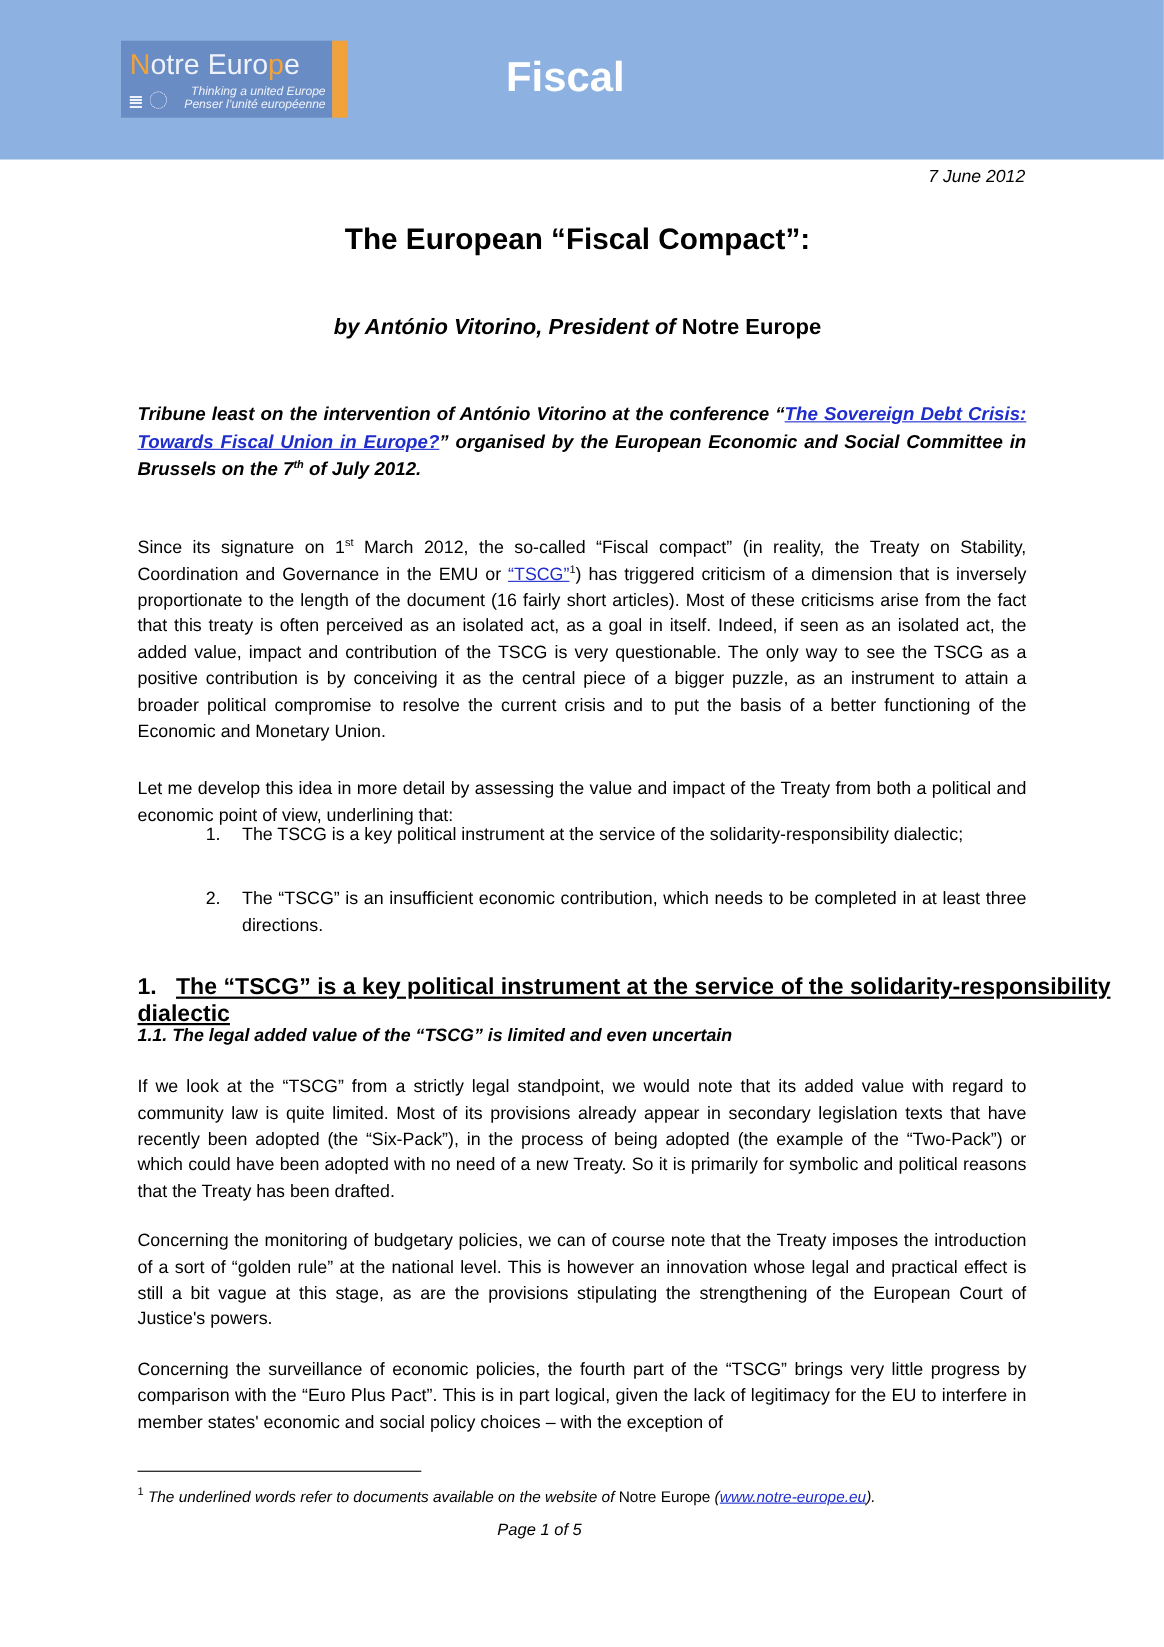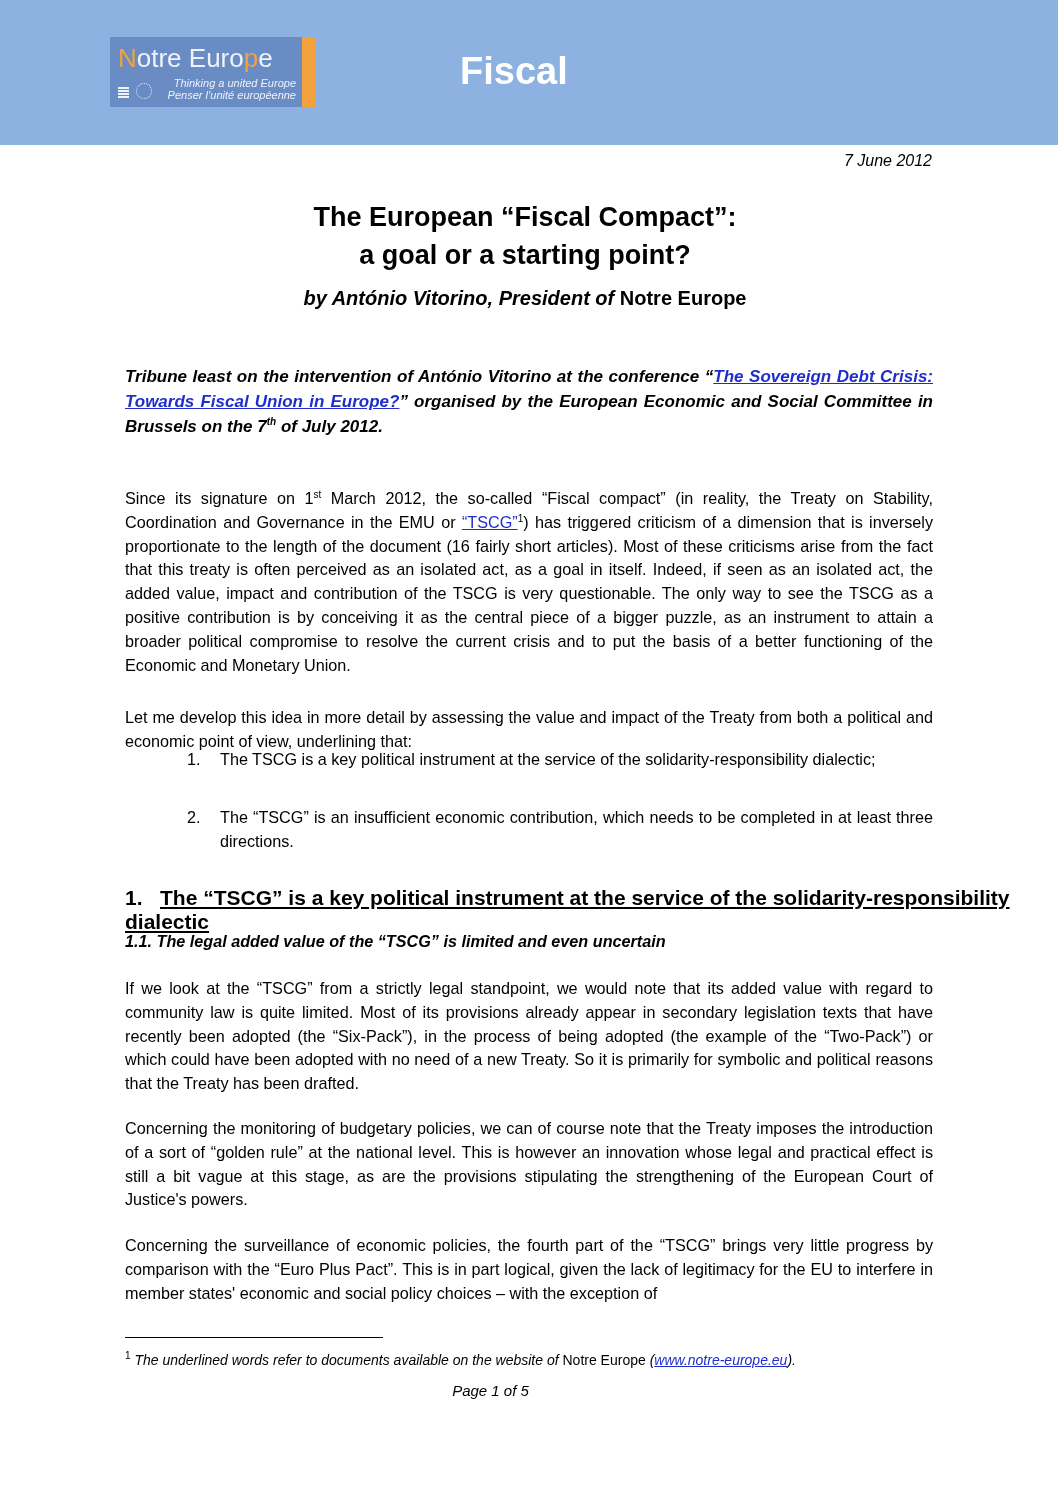--- a/index.html
+++ b/index.html
@@ -62,21 +62,20 @@
     </div>
   </div>
   <div class="logo-bar"></div>
   <div class="tribune">Fiscal</div>
 </div>
 
 <div class="date">7 June 2012</div>
 
 <div class="title">
   <div>The European “Fiscal Compact”:</div>
-  <div>a goal or a starting point?</div>
 </div>
 
 <div class="byline"><i>by António Vitorino, President of</i> <span>Notre Europe</span></div>
 
 <div class="text intro"><span>Tribune least on the intervention of António Vitorino at the conference “</span><a class="link">The Sovereign Debt Crisis: Towards Fiscal Union in Europe?</a><span>” organised by the European Economic and Social Committee in Brussels on the 7</span><sup>th</sup><span> of July 2012.</span></div>
 
 <div class="text p1"><span>Since its signature on 1</span><sup>st</sup><span> March 2012, the so-called “Fiscal compact” (in reality, the Treaty on Stability, Coordination and Governance in the EMU or </span><a class="link">“TSCG”</a><sup>1</sup><span>) has triggered criticism of a dimension that is inversely proportionate to the length of the document (16 fairly short articles). Most of these criticisms arise from the fact that this treaty is often perceived as an isolated act, as a goal in itself. Indeed, if seen as an isolated act, the added value, impact and contribution of the TSCG is very questionable. The only way to see the TSCG as a positive contribution is by conceiving it as the central piece of a bigger puzzle, as an instrument to attain a broader political compromise to resolve the current crisis and to put the basis of a better functioning of the Economic and Monetary Union.</span></div>
 
 <div class="text p2">Let me develop this idea in more detail by assessing the value and impact of the Treaty from both a political and economic point of view, underlining that:</div>
 

